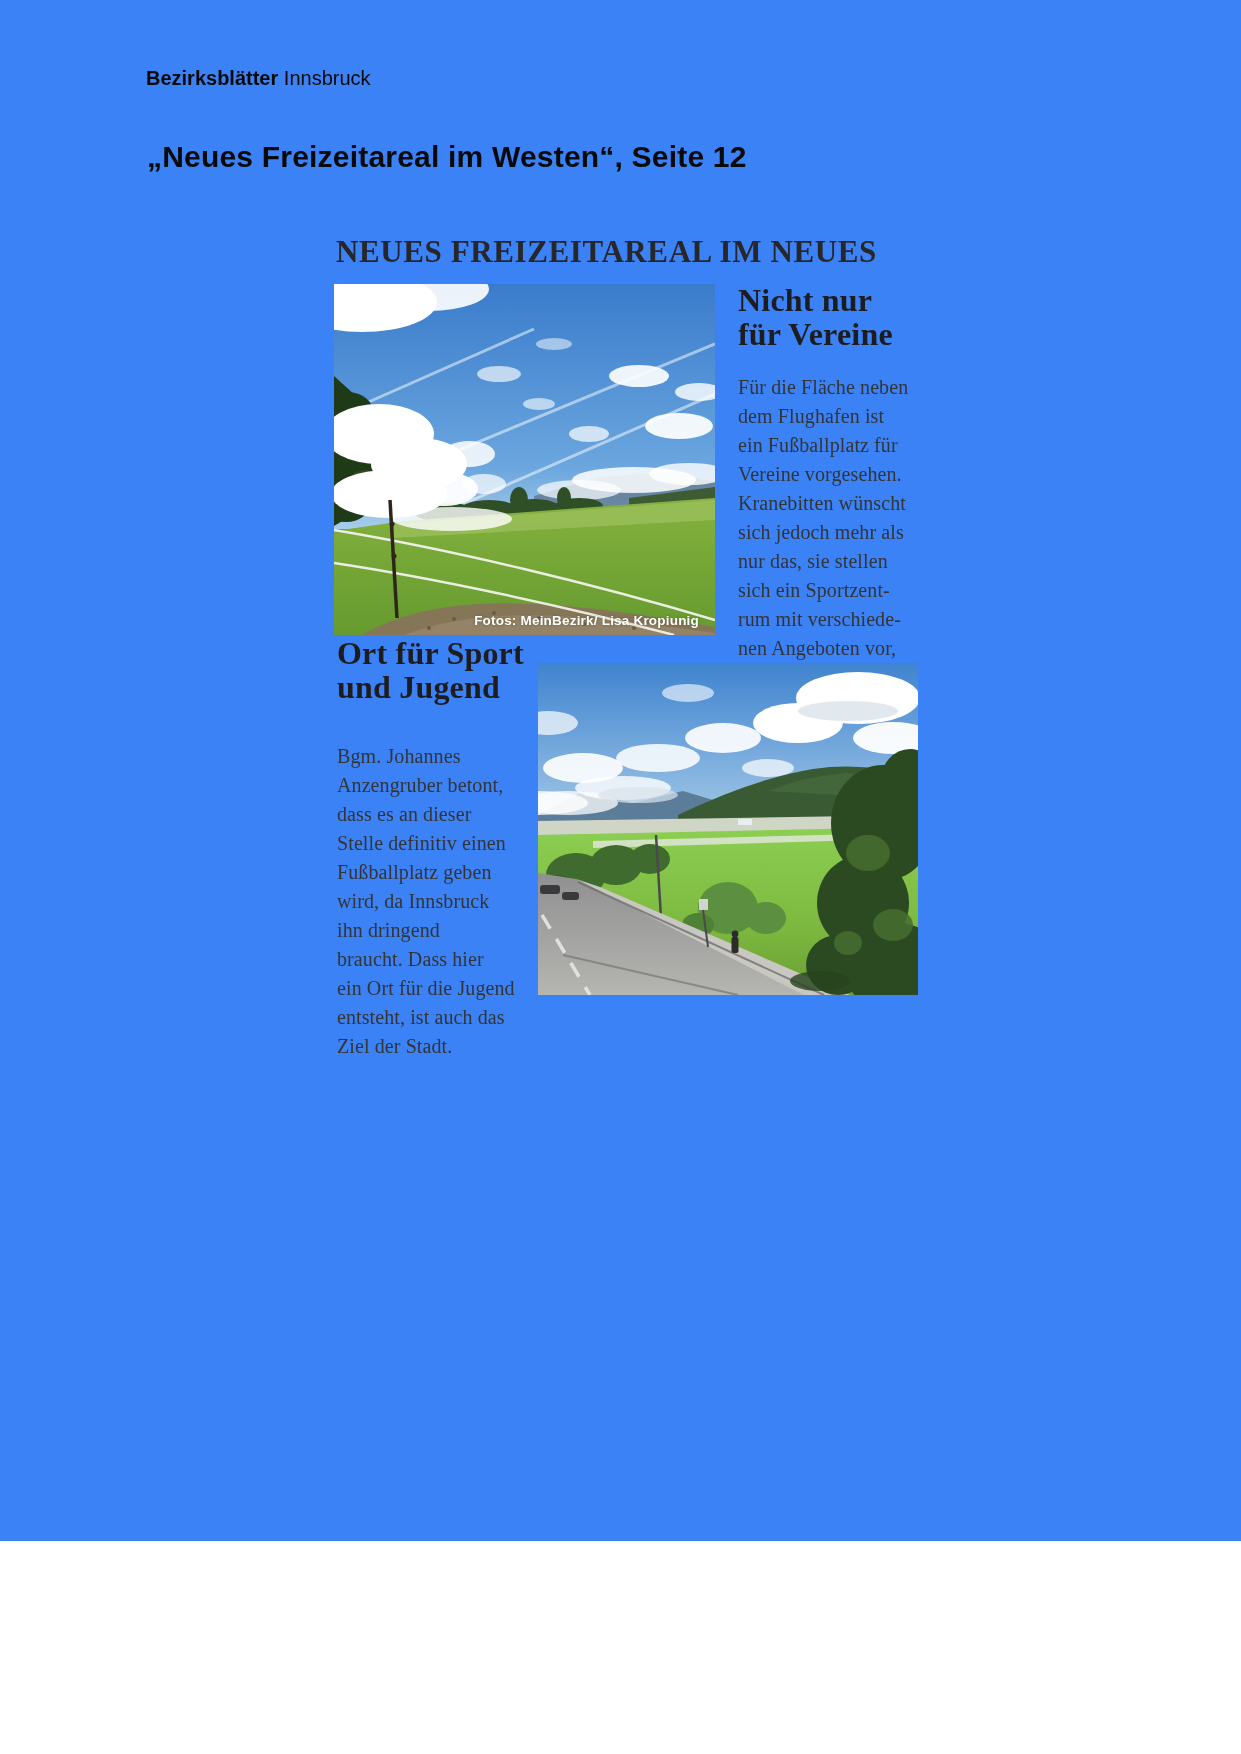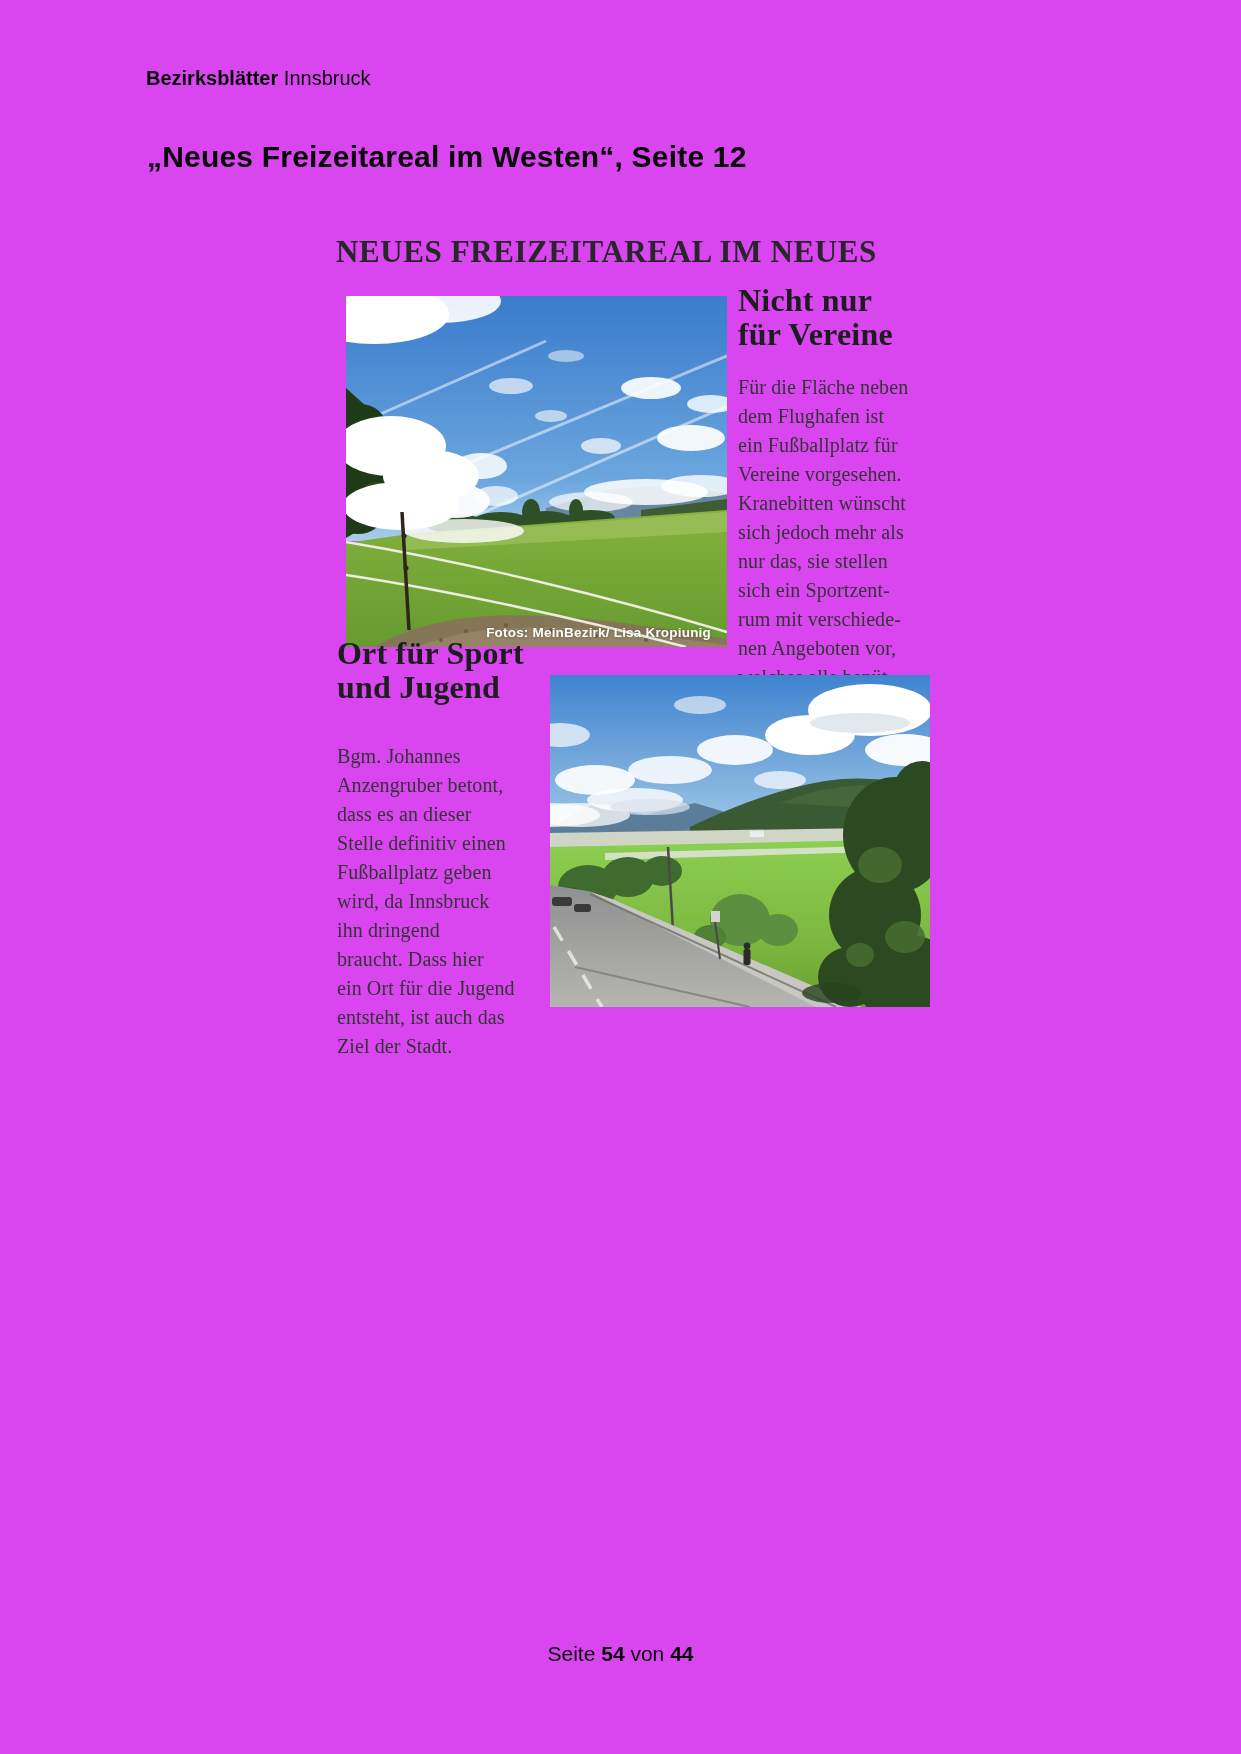--- a/index.html
+++ b/index.html
@@ -1,19 +1,19 @@
 <!DOCTYPE html>
 <html lang="de"><head>
 <meta charset="utf-8">
 <style>
   html,body{margin:0;padding:0;background:#ffffff;}
   .page{
     position:relative;
-    width:1241px;height:1754px;
-    background:#d946ef;
+    width:1241px;height:1541px;
+    background:#3b82f6;
     font-family:"Liberation Sans", sans-serif;
     color:#111;
     overflow:hidden;
   }
   
   .doc-header{
     position:absolute;left:146px;top:66px;
     font-size:20px;line-height:24px;color:#0a0a0a;
   }
   .doc-header .brand{font-weight:700;}
@@ -21,21 +21,21 @@
     position:absolute;left:147px;top:140px;margin:0;
     font-size:30px;font-weight:700;color:#0a0a0a;letter-spacing:0.2px;
   }
   
   .headline{
     position:absolute;left:336px;top:234px;margin:0;
     font-family:"Liberation Serif", serif;
     font-weight:700;font-size:31px;letter-spacing:0.6px;
     color:#27272a;white-space:nowrap;
   }
-  .photo{position:absolute;margin:12px;padding:0;}
+  .photo{position:absolute;margin:0;padding:0;}
   .photo svg{display:block;}
   .photo1{left:334px;top:284px;width:381px;height:351px;}
   .photo2{left:538px;top:663px;width:380px;height:332px;}
   .photo-credit{
     position:absolute;right:16px;bottom:7px;
     font-family:"Liberation Sans", sans-serif;
     font-size:13.5px;font-weight:700;color:#ffffff;
     text-shadow:0 0 3px rgba(60,70,40,.55);
     letter-spacing:0.2px;
   }

